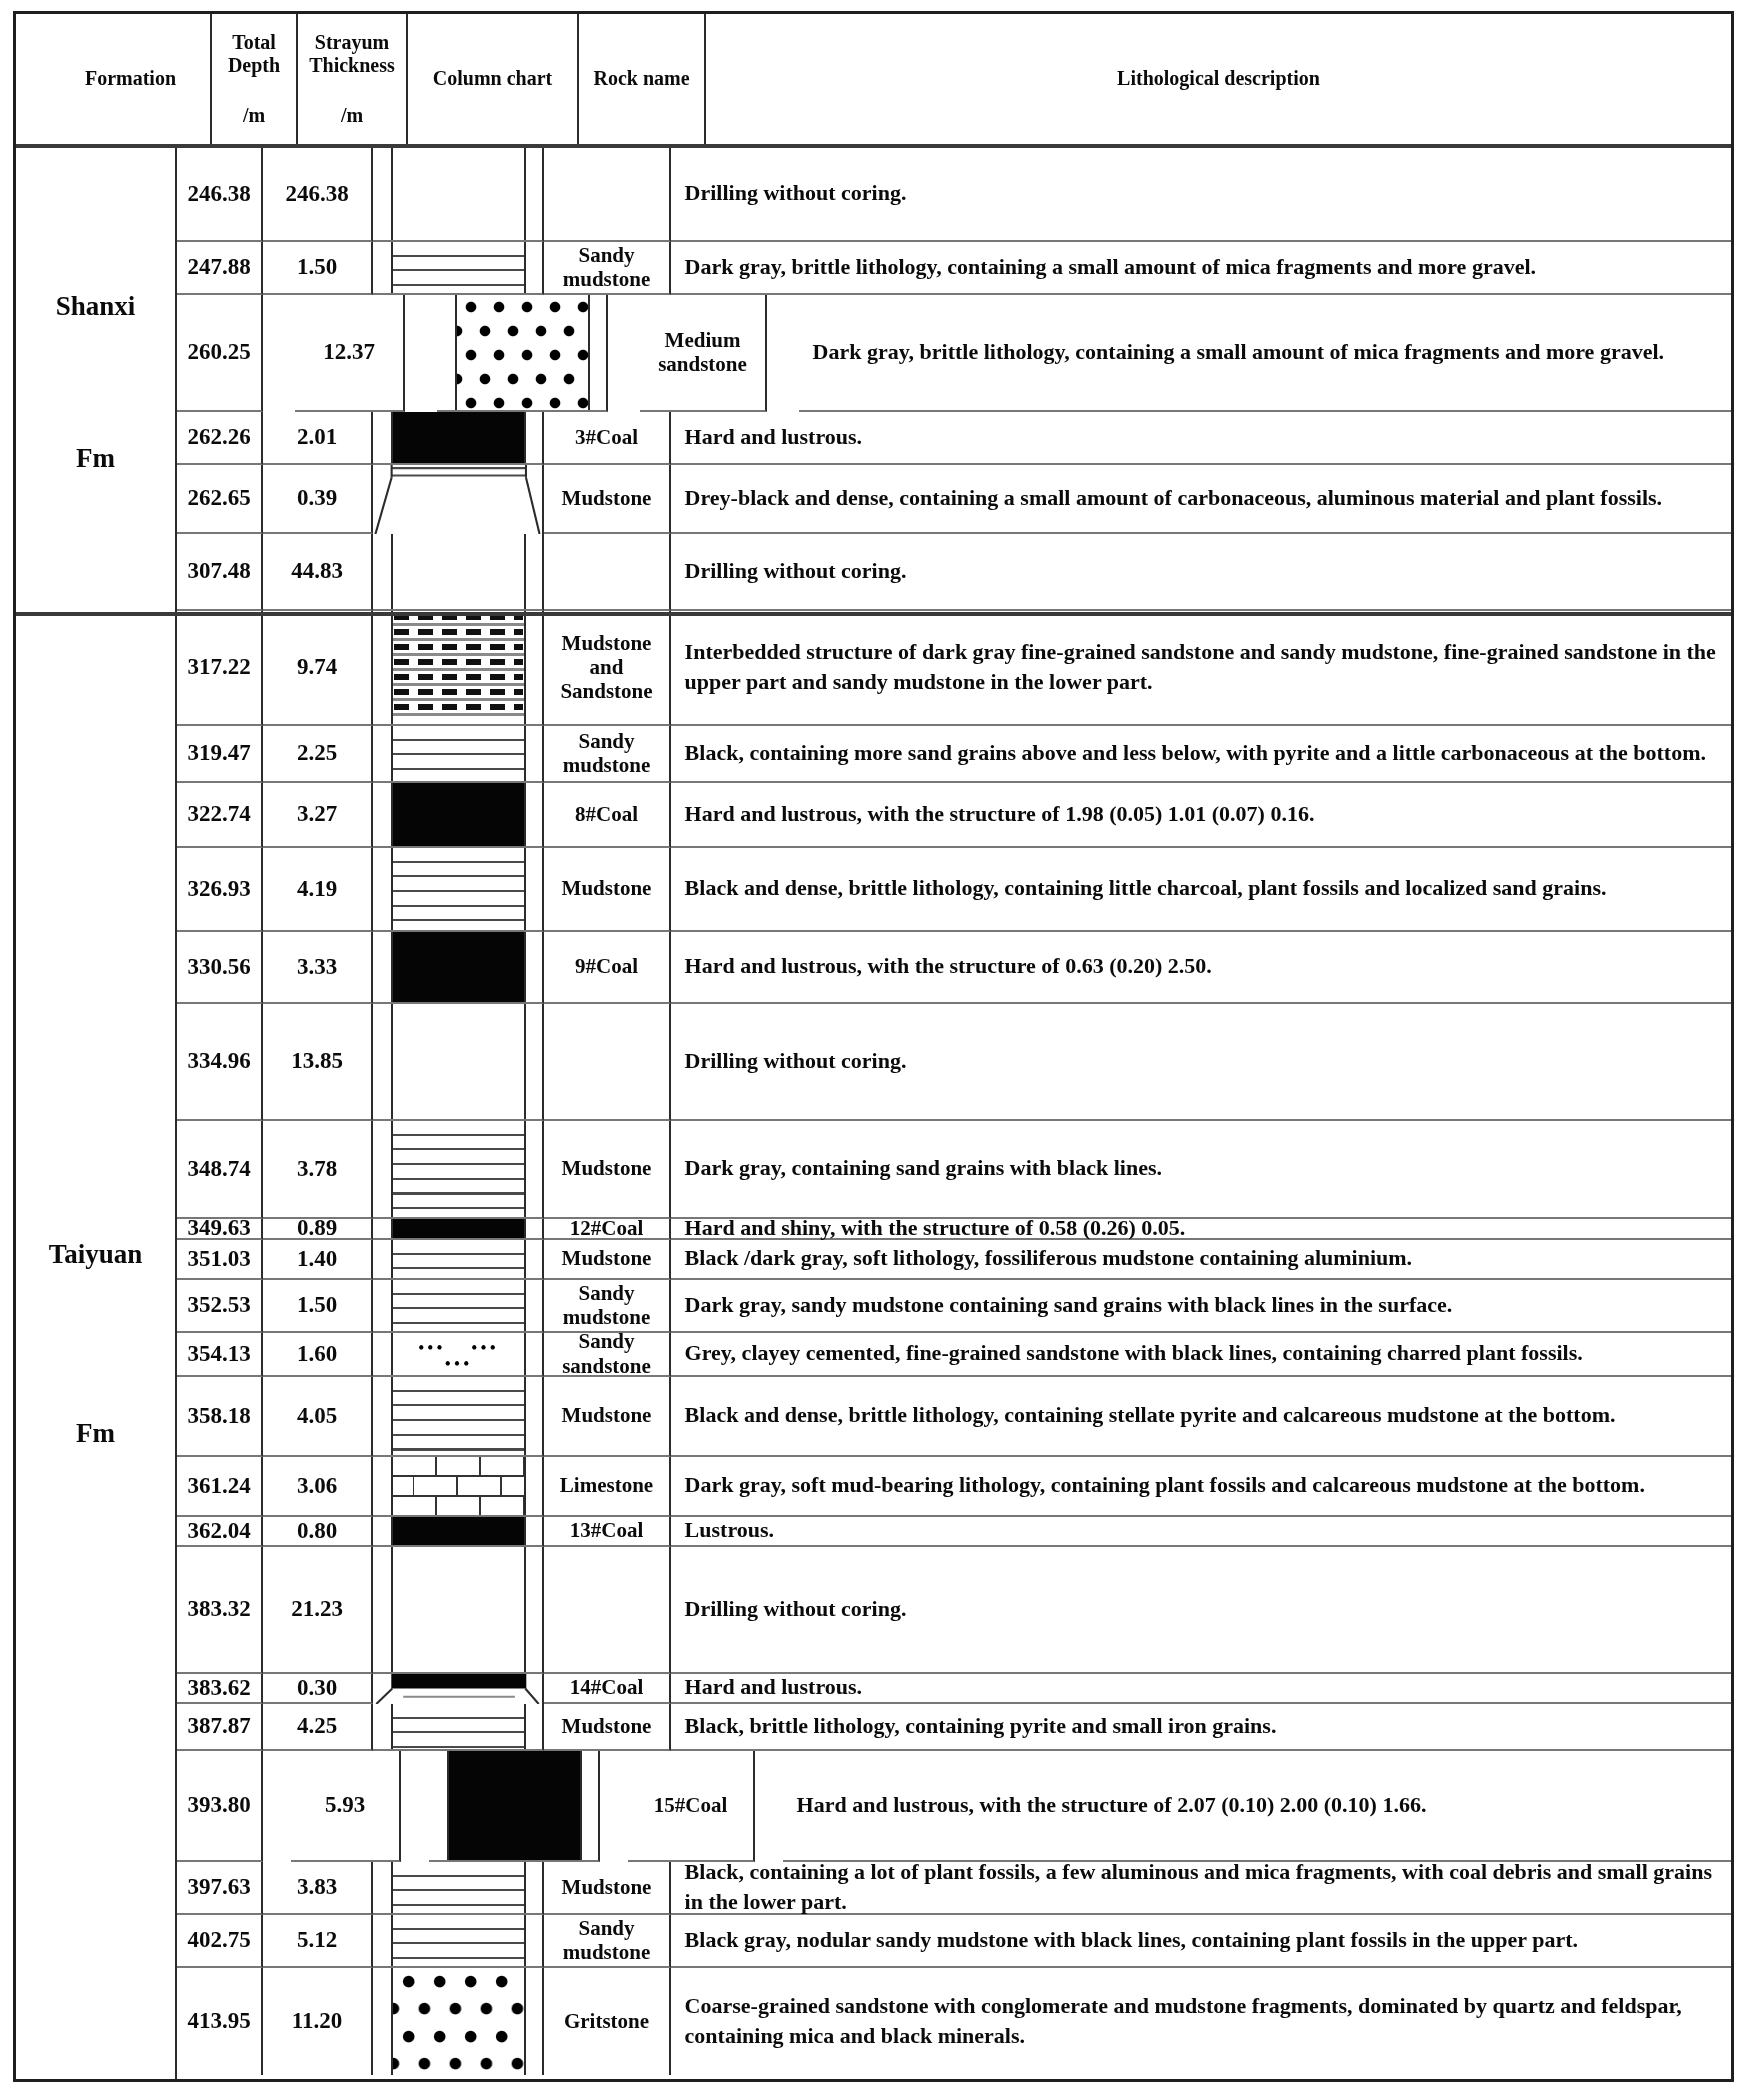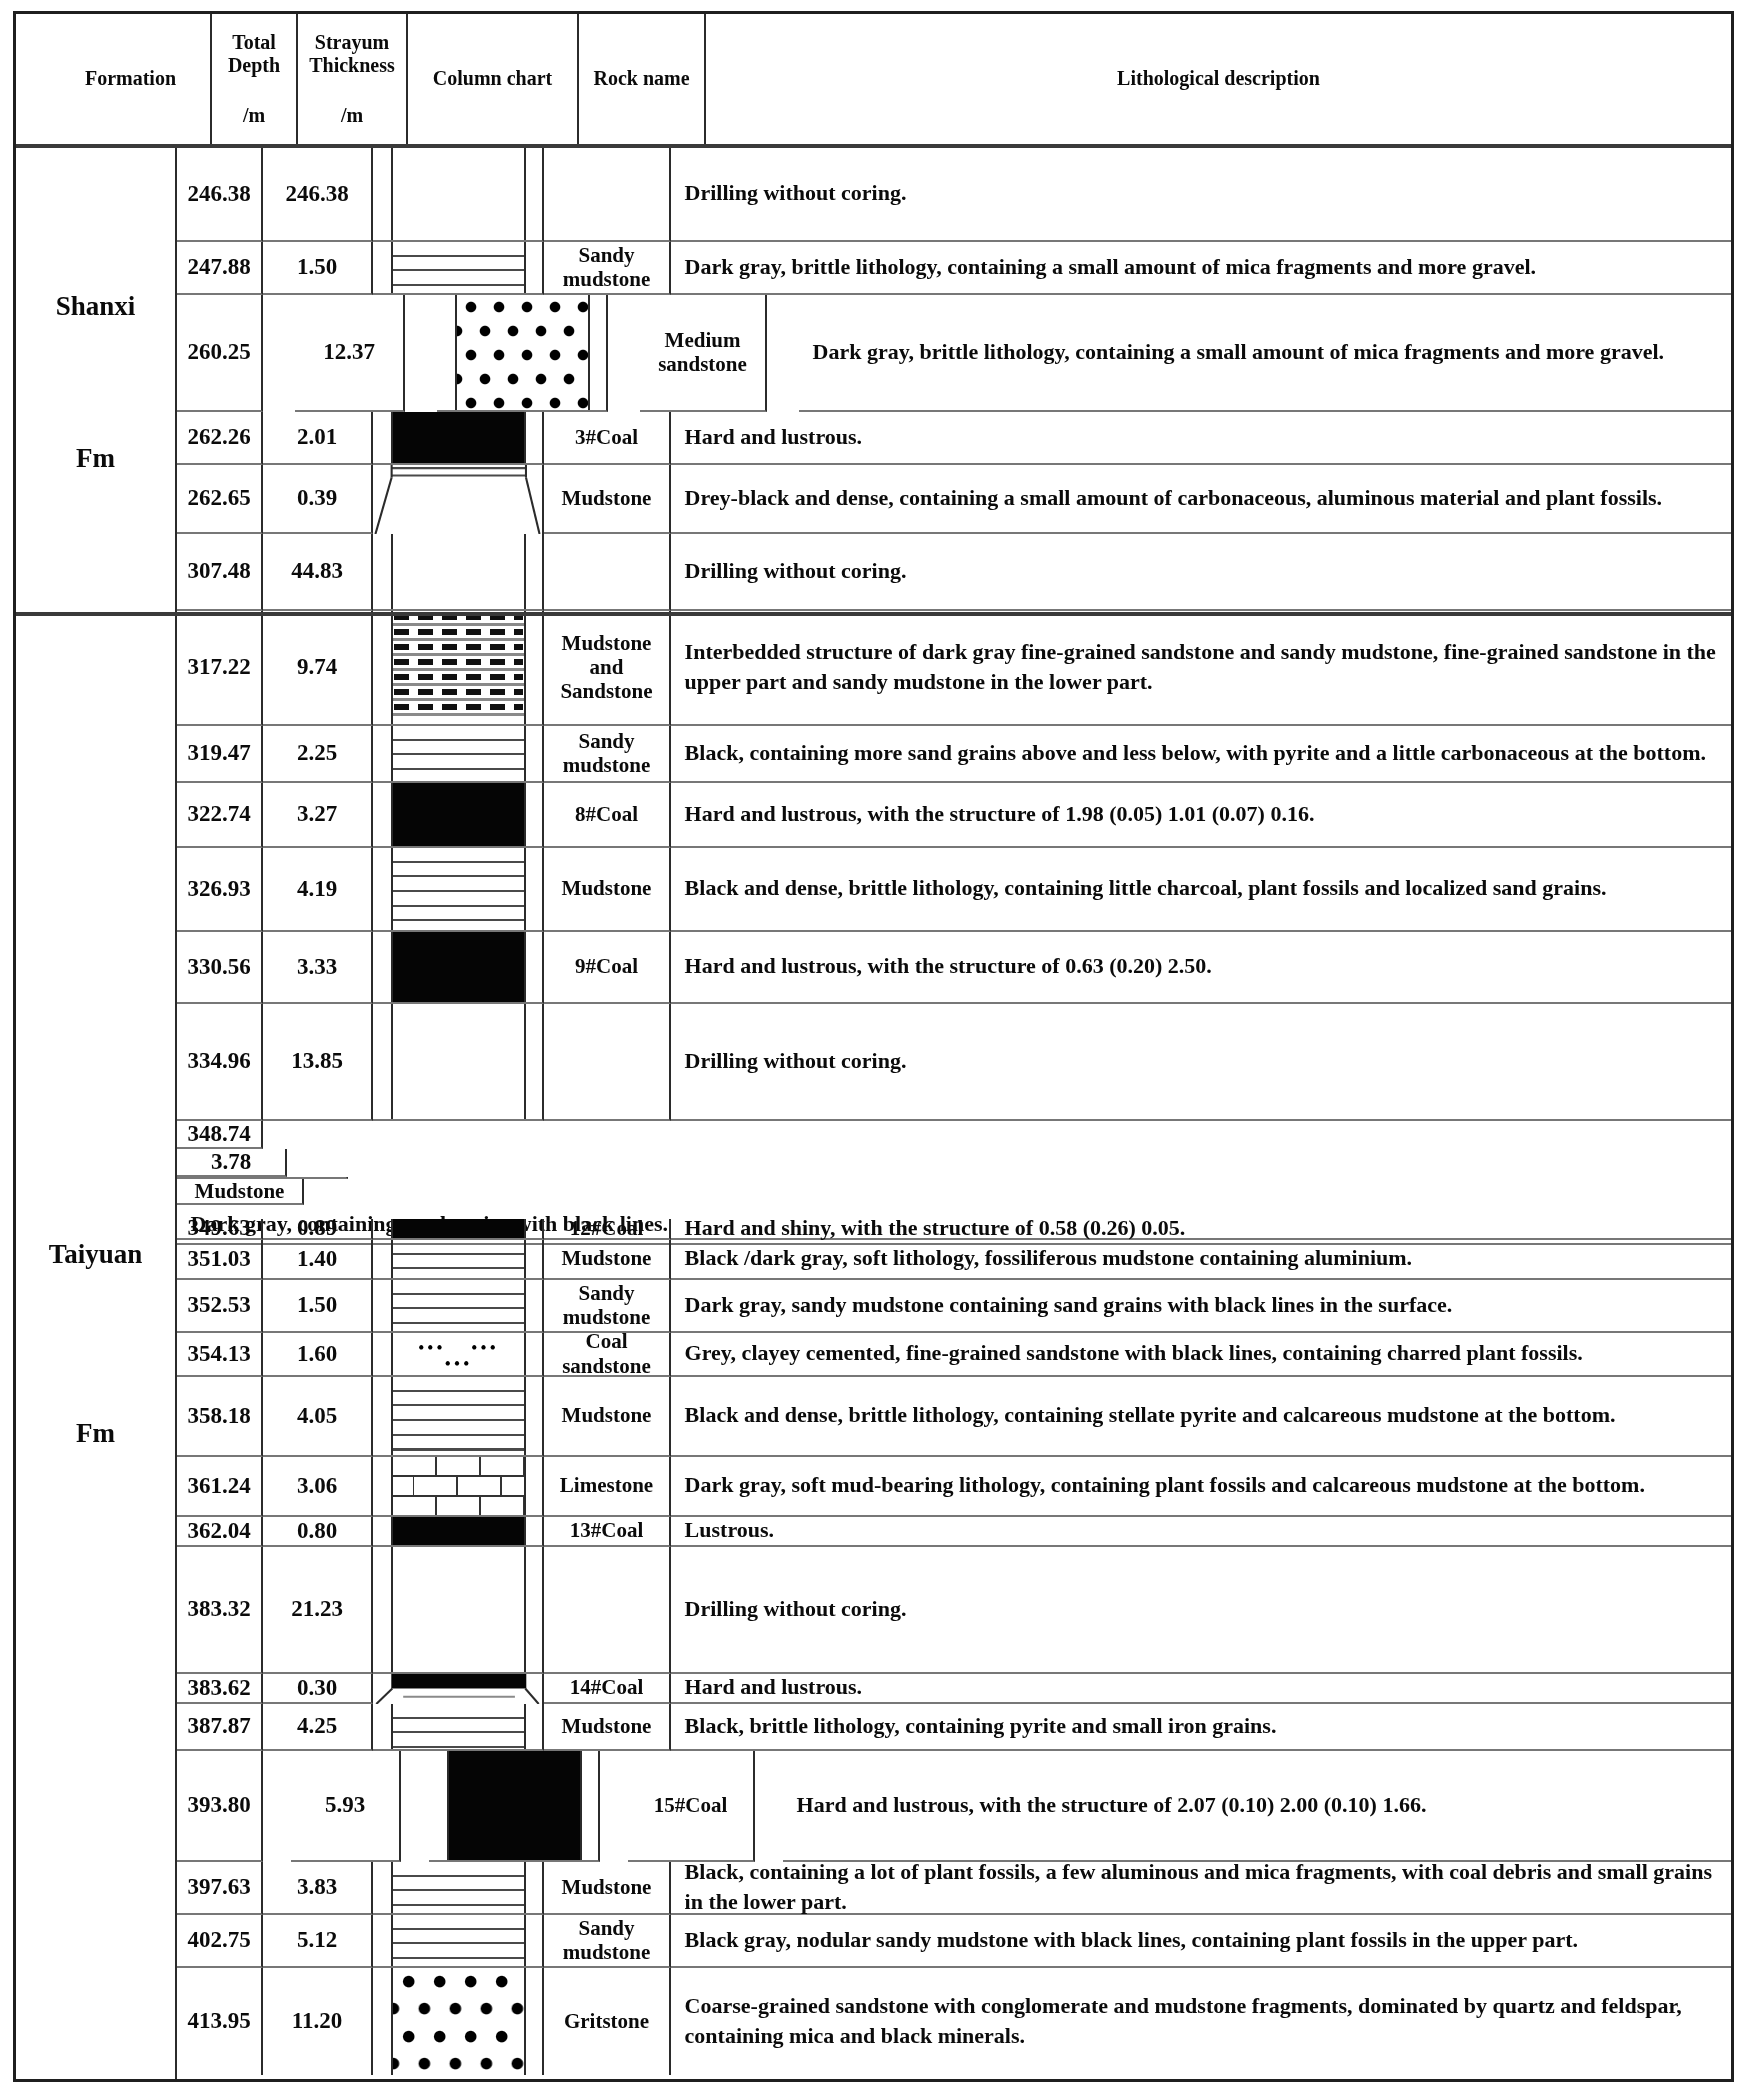--- a/index.html
+++ b/index.html
@@ -202,21 +202,21 @@
       </div>
       <div class="row" style="height: 117px;">
         <div class="cell depth">334.96</div>
         <div class="cell thk">13.85</div>
         <div class="cell chart">
           <div class="strip"></div>
         </div>
         <div class="cell rock"></div>
         <div class="cell desc">Drilling without coring.</div>
       </div>
-      <div class="row" style="height: 98px; flex-direction: column;">
+      <div class="row" style="height: 98px;">
         <div class="cell depth">348.74</div>
         <div class="cell thk">3.78</div>
         <div class="cell chart">
           <div class="strip pattern-hlines"></div>
         </div>
         <div class="cell rock">Mudstone</div>
         <div class="cell desc">Dark gray, containing sand grains with black lines.</div>
       </div>
       <div class="row" style="height: 21px;">
         <div class="cell depth">349.63</div>
@@ -246,21 +246,21 @@
         <div class="cell desc">Dark gray, sandy mudstone containing sand grains with black lines in the surface.</div>
       </div>
       <div class="row" style="height: 44px;">
         <div class="cell depth">354.13</div>
         <div class="cell thk">1.60</div>
         <div class="cell chart">
           <div class="strip">
             <div class="dotrow first">••• ••• •••</div>
           </div>
         </div>
-        <div class="cell rock">Coal sandstone</div>
+        <div class="cell rock">Sandy sandstone</div>
         <div class="cell desc">Grey, clayey cemented, fine-grained sandstone with black lines, containing charred plant fossils.</div>
       </div>
       <div class="row" style="height: 80px;">
         <div class="cell depth">358.18</div>
         <div class="cell thk">4.05</div>
         <div class="cell chart">
           <div class="strip pattern-hlines"></div>
         </div>
         <div class="cell rock">Mudstone</div>
         <div class="cell desc">Black and dense, brittle lithology, containing stellate pyrite and calcareous mudstone at the bottom.</div>

